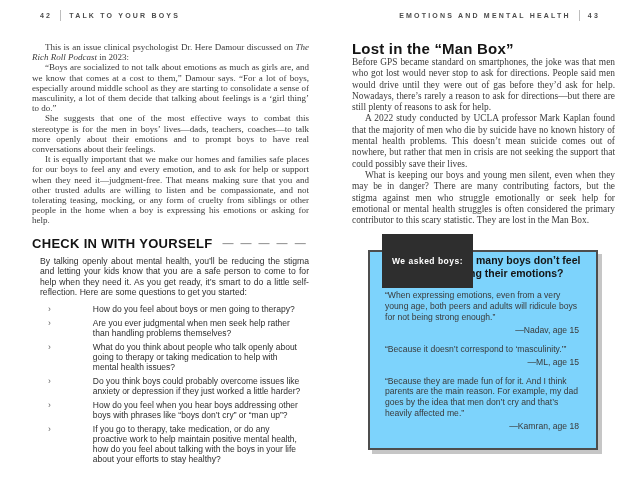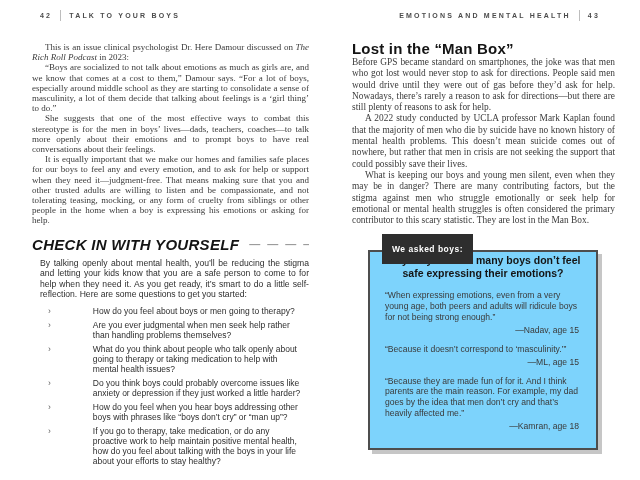--- a/index.html
+++ b/index.html
@@ -15,33 +15,33 @@
   
   .col-left{position:absolute;left:32px;top:42px;width:277px;}
   .col-right{position:absolute;left:352px;top:40px;width:263px;}
   
   .body-p{margin:0;font-size:9px;line-height:10.2px;text-align:justify;text-indent:13px;}
   .col-right .body-p{font-size:9.4px;line-height:11.3px;}
   .no-indent{text-indent:0;}
   
   .checkin{margin-top:10px;font-family:"Liberation Sans",sans-serif;color:#2e2e2e;}
   .checkin-head-row{display:flex;align-items:center;gap:10px;margin-bottom:5px;}
-  .checkin-heading{font-weight:bold;font-size:15px;letter-spacing:0.3px;color:#141414;white-space:nowrap;font-style:italic;}
+  .checkin-heading{font-weight:bold;font-size:13px;letter-spacing:0.3px;color:#141414;white-space:nowrap;}
   .checkin-dashes{color:#9a9a9a;font-weight:bold;font-size:11px;letter-spacing:2px;white-space:nowrap;overflow:hidden;}
   .checkin-intro{font-size:8.6px;line-height:10.5px;text-align:justify;padding-left:8px;margin:0 0 6px 0;}
   .question{display:flex;gap:6px;padding-left:16px;margin-bottom:4px;font-size:8.5px;line-height:10px;}
   .qmark{color:#5a5a5a;flex:0 0 auto;}
   .qtext{max-width:212px;padding-left:36px;}
   
   .section-heading{margin:0 0 0 0;font-family:"Liberation Sans",sans-serif;font-weight:bold;
                    font-size:15px;letter-spacing:0.2px;color:#141414;}
   .asked-wrap{position:relative;margin-top:24px;margin-left:16px;width:230px;}
   .asked-tab{position:absolute;top:-16px;left:14px;height:22px;display:flex;align-items:center;
              background:#2e2e2e;color:#ffffff;font-family:"Liberation Sans",sans-serif;
-             font-weight:bold;font-size:8.5px;letter-spacing:0.5px;padding:4px 10px;}
+             font-weight:bold;font-size:8.5px;letter-spacing:0.5px;padding:16px 10px;}
   .quote-box{border:2px solid #4d4d4d;background:#7dd3fc;box-shadow:4px 4px 0 #c6c6c6;
              padding:0 13px 8px 13px;font-family:"Liberation Sans",sans-serif;color:#3a3a3a;}
   .box-question{font-weight:bold;font-size:10.5px;line-height:13px;text-align:center;
                 margin:2px auto 10px auto;max-width:198px;color:#141414;}
   .quote-text{font-size:8.6px;line-height:10.8px;margin:0 0 2px 0;padding-left:2px;}
   .quote-attr{font-size:8.6px;text-align:right;margin:0 4px 9px 0;}
 </style>
 </head>
 <body>
 

